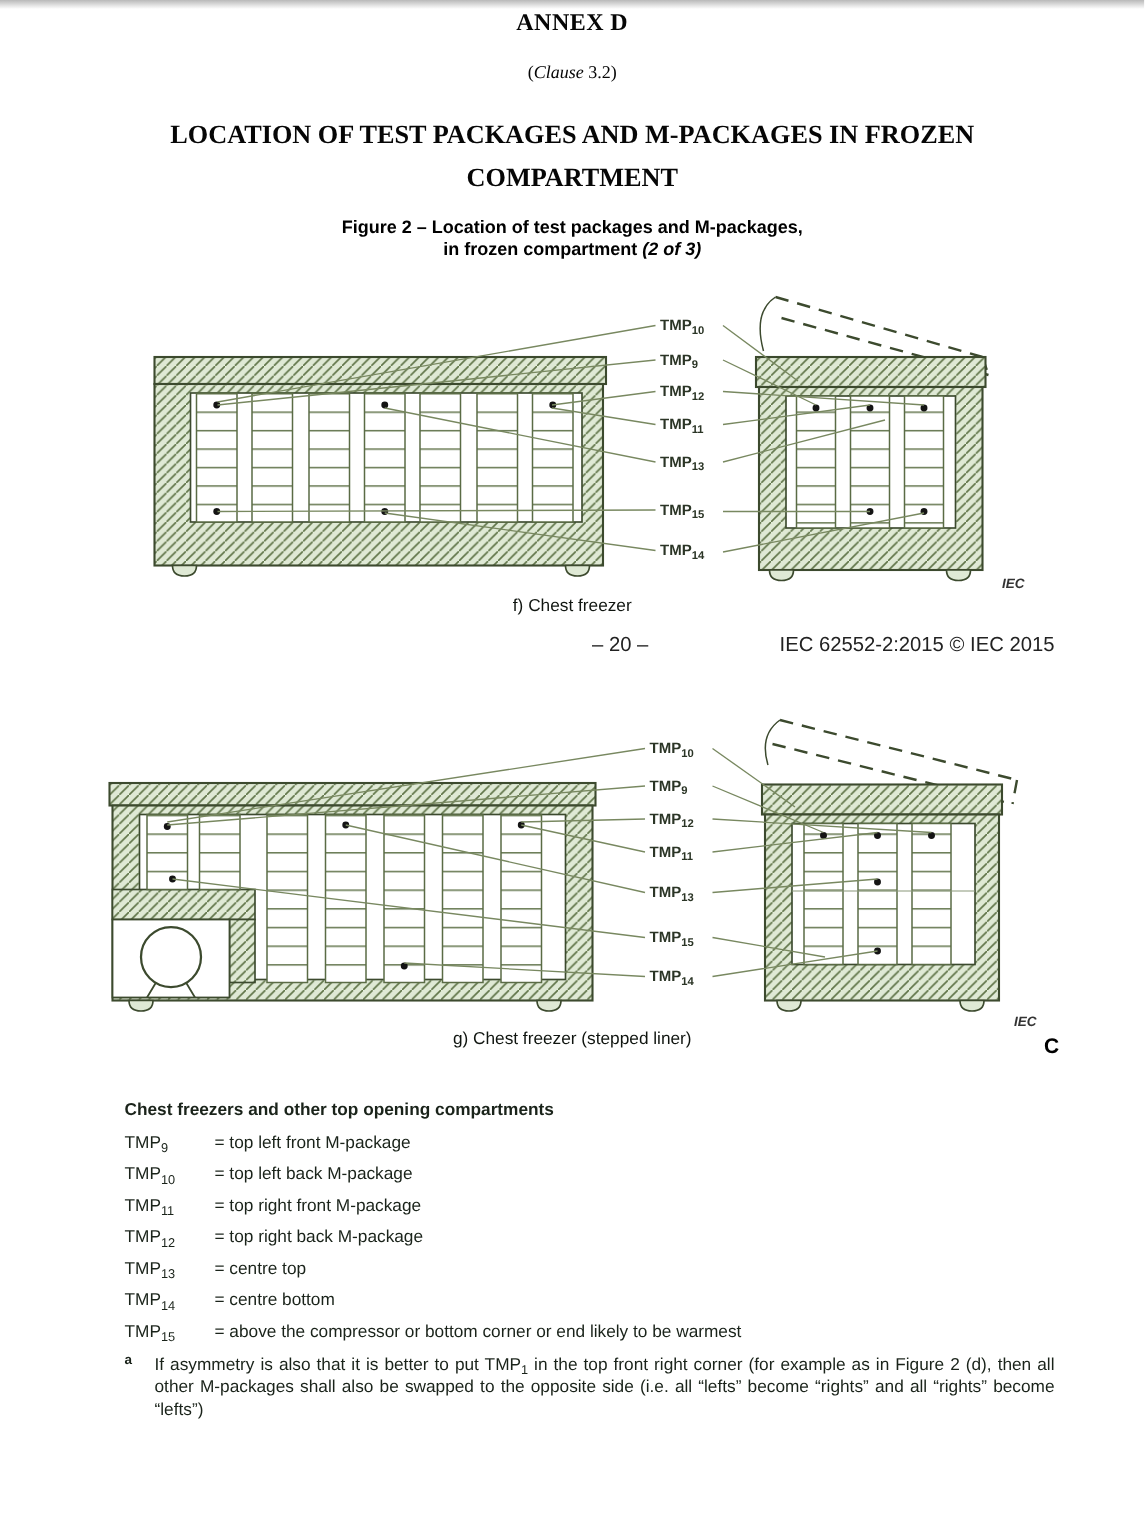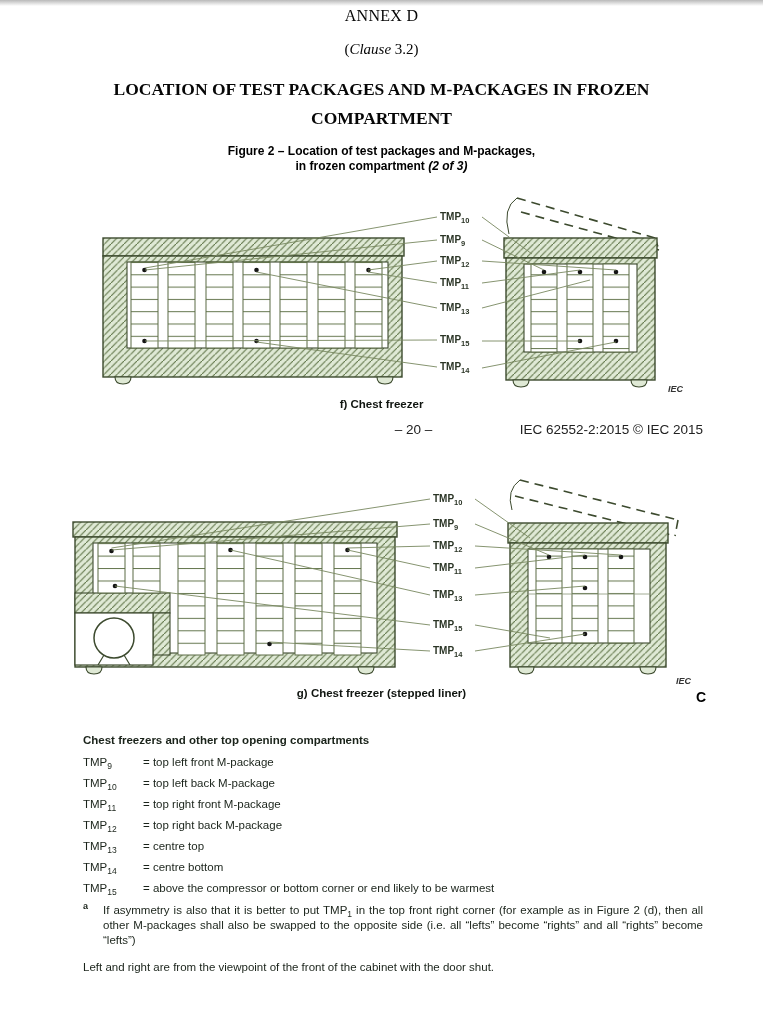--- a/index.html
+++ b/index.html
@@ -2,26 +2,26 @@
 <html><head>
 <meta charset="utf-8">
 <style>
   html,body{margin:0;padding:0;background:#ffffff;}
   .page{position:relative;width:763px;height:1009px;background:#ffffff;overflow:hidden;
         font-family:"Liberation Sans",sans-serif;color:#1a231a;}
   .top-edge{position:absolute;top:0;left:0;right:0;height:6px;
         background:linear-gradient(#b9b9b9,#ffffff);}
   .serif{font-family:"Liberation Serif",serif;color:#060606;}
   .centered{position:absolute;left:0;width:763px;text-align:center;}
-  .annex{top:7px;font-size:16px;font-weight:normal;letter-spacing:.3px;}
-  .clause{top:41px;font-size:15px;text-align:center;}
+  .annex{top:7px;font-size:16px;font-weight:bold;letter-spacing:.3px;}
+  .clause{top:41px;font-size:12px;text-align:center;}
   .main-title{top:75px;font-size:17.5px;font-weight:bold;line-height:29px;}
   .fig2-caption{top:144px;font-size:12px;font-weight:bold;line-height:15px;color:#000000;}
   .fig2-caption .it{font-style:italic;}
-  .sub-caption{font-size:11.5px;font-weight:bold;color:#101510;}
+  .sub-caption{font-size:11.5px;font-weight:normal;color:#101510;}
   .cap-f{top:398px;}
   .cap-g{top:687px;}
   .page-num{top:422px;font-size:13.5px;color:#222;padding-left:32px;}
   .doc-ref{position:absolute;top:422px;right:60px;font-size:13.5px;color:#222;}
   .margin-c{position:absolute;left:696px;top:689px;font-size:14px;font-weight:bold;color:#000;}
   .fig-svg{position:absolute;}
   .dash{stroke:#3c4a2e;stroke-width:1.6;stroke-dasharray:9 6;fill:none;}
   .arc{stroke:#3c4a2e;stroke-width:1;fill:none;}
   .leader line{stroke:#788860;stroke-width:0.9;}
   .stack{stroke:#5a6b45;stroke-width:1;}
@@ -263,16 +263,15 @@
     <div class="legend-row">
       <span class="legend-label"><span>TMP</span><sub class="s">15</sub></span>
       <span>= above the compressor or bottom corner or end likely to be warmest</span>
     </div>
 
     <div class="footnote">
       <span class="fn-marker">a</span>
       <span class="fn-text"><span>If asymmetry is also that it is better to put TMP</span><sub class="s">1</sub><span> in the top front right corner (for example as in Figure 2 (d), then all other M-packages shall also be swapped to the opposite side (i.e. all “lefts” become “rights” and all “rights” become “lefts”)</span></span>
     </div>
 
-    <p class="viewpoint">Left and right are from the viewpoint of the front of the cabinet with the door shut.</p>
   </div>
 
 </div>
 
 </body></html>

